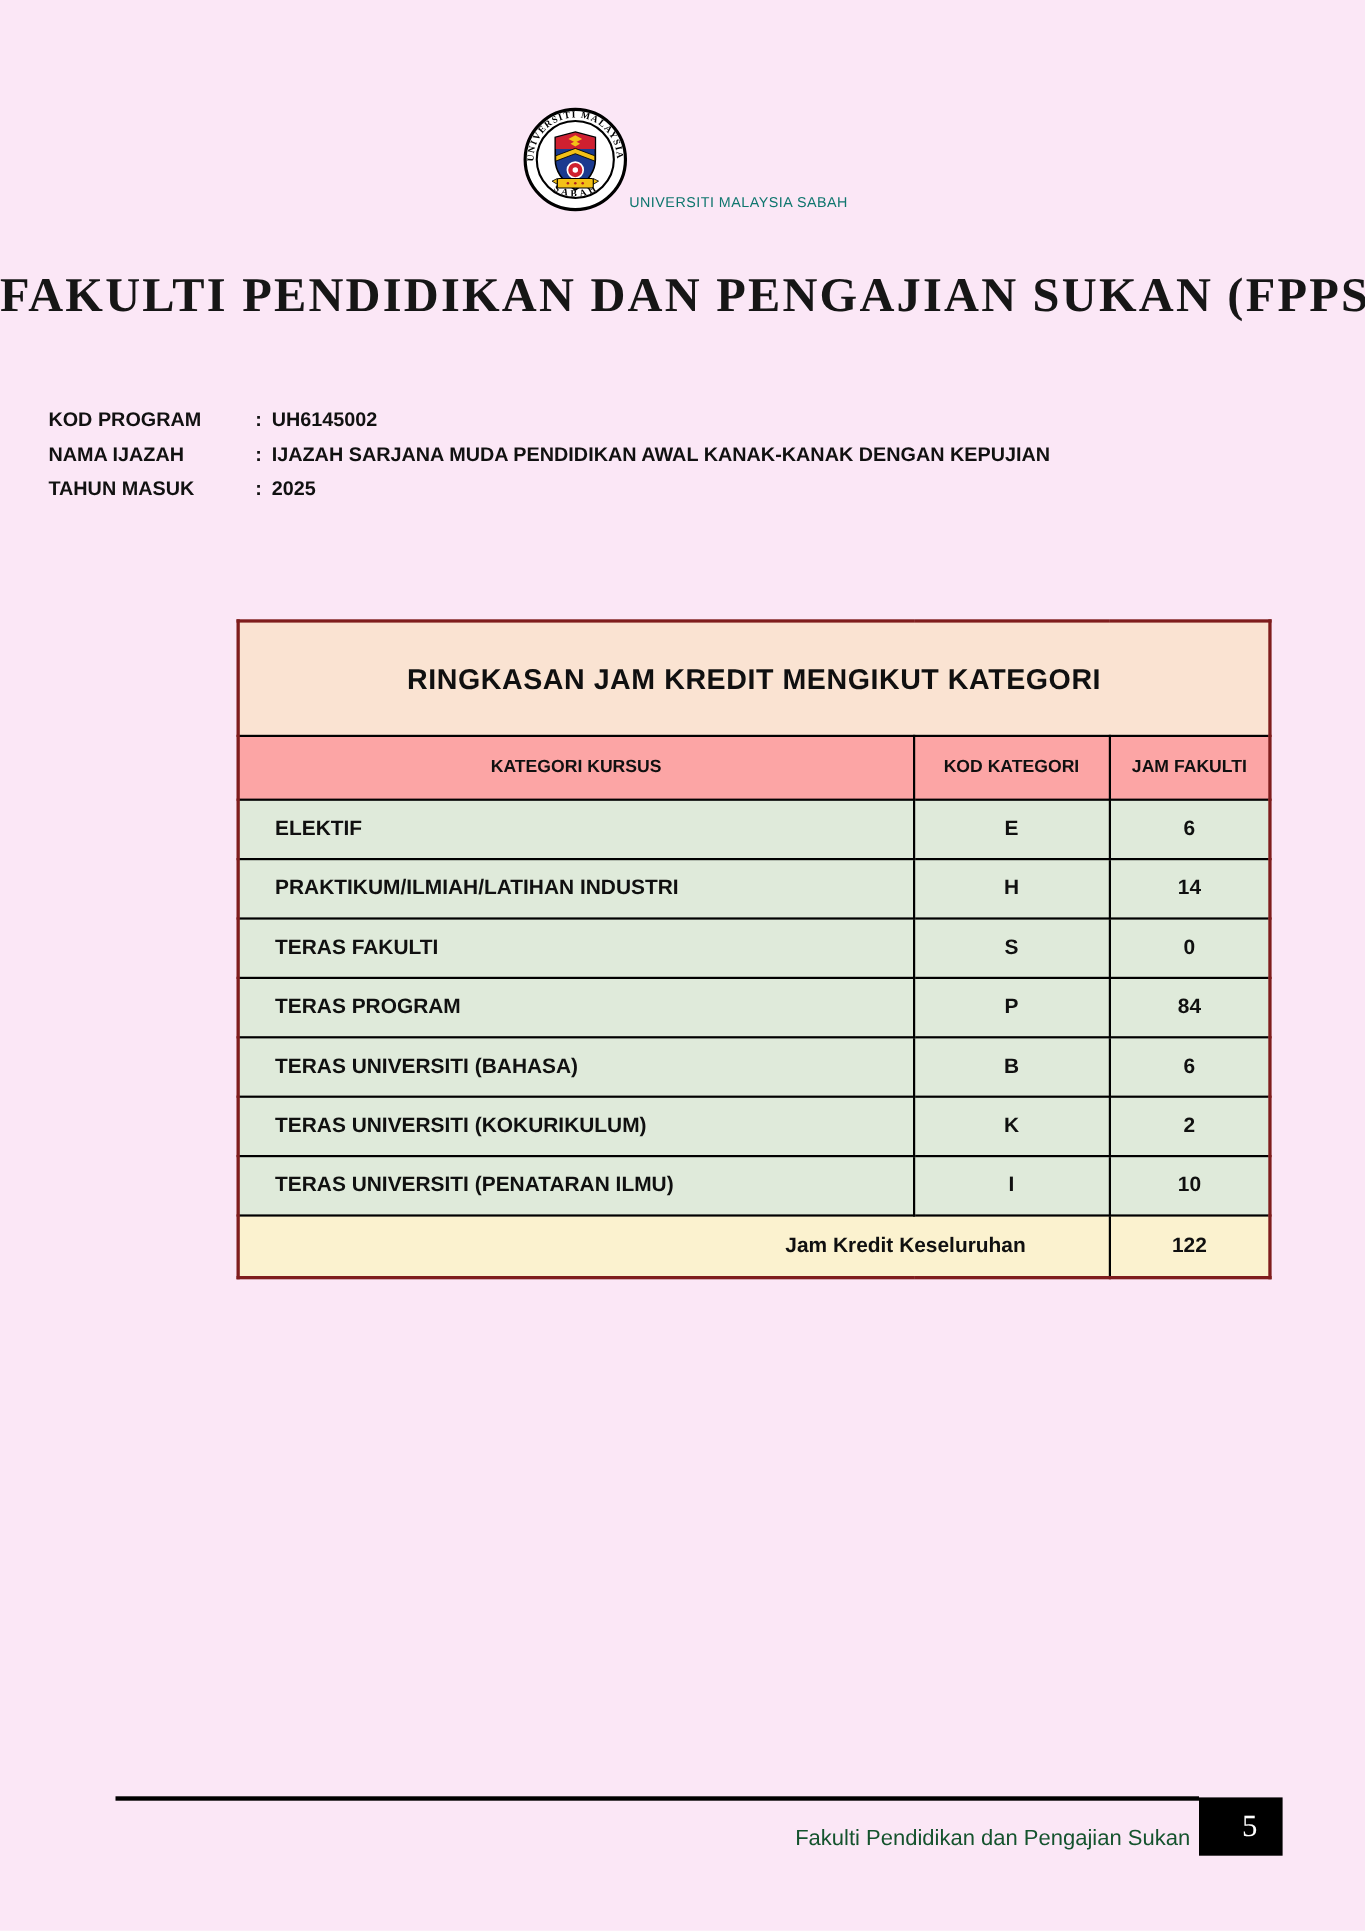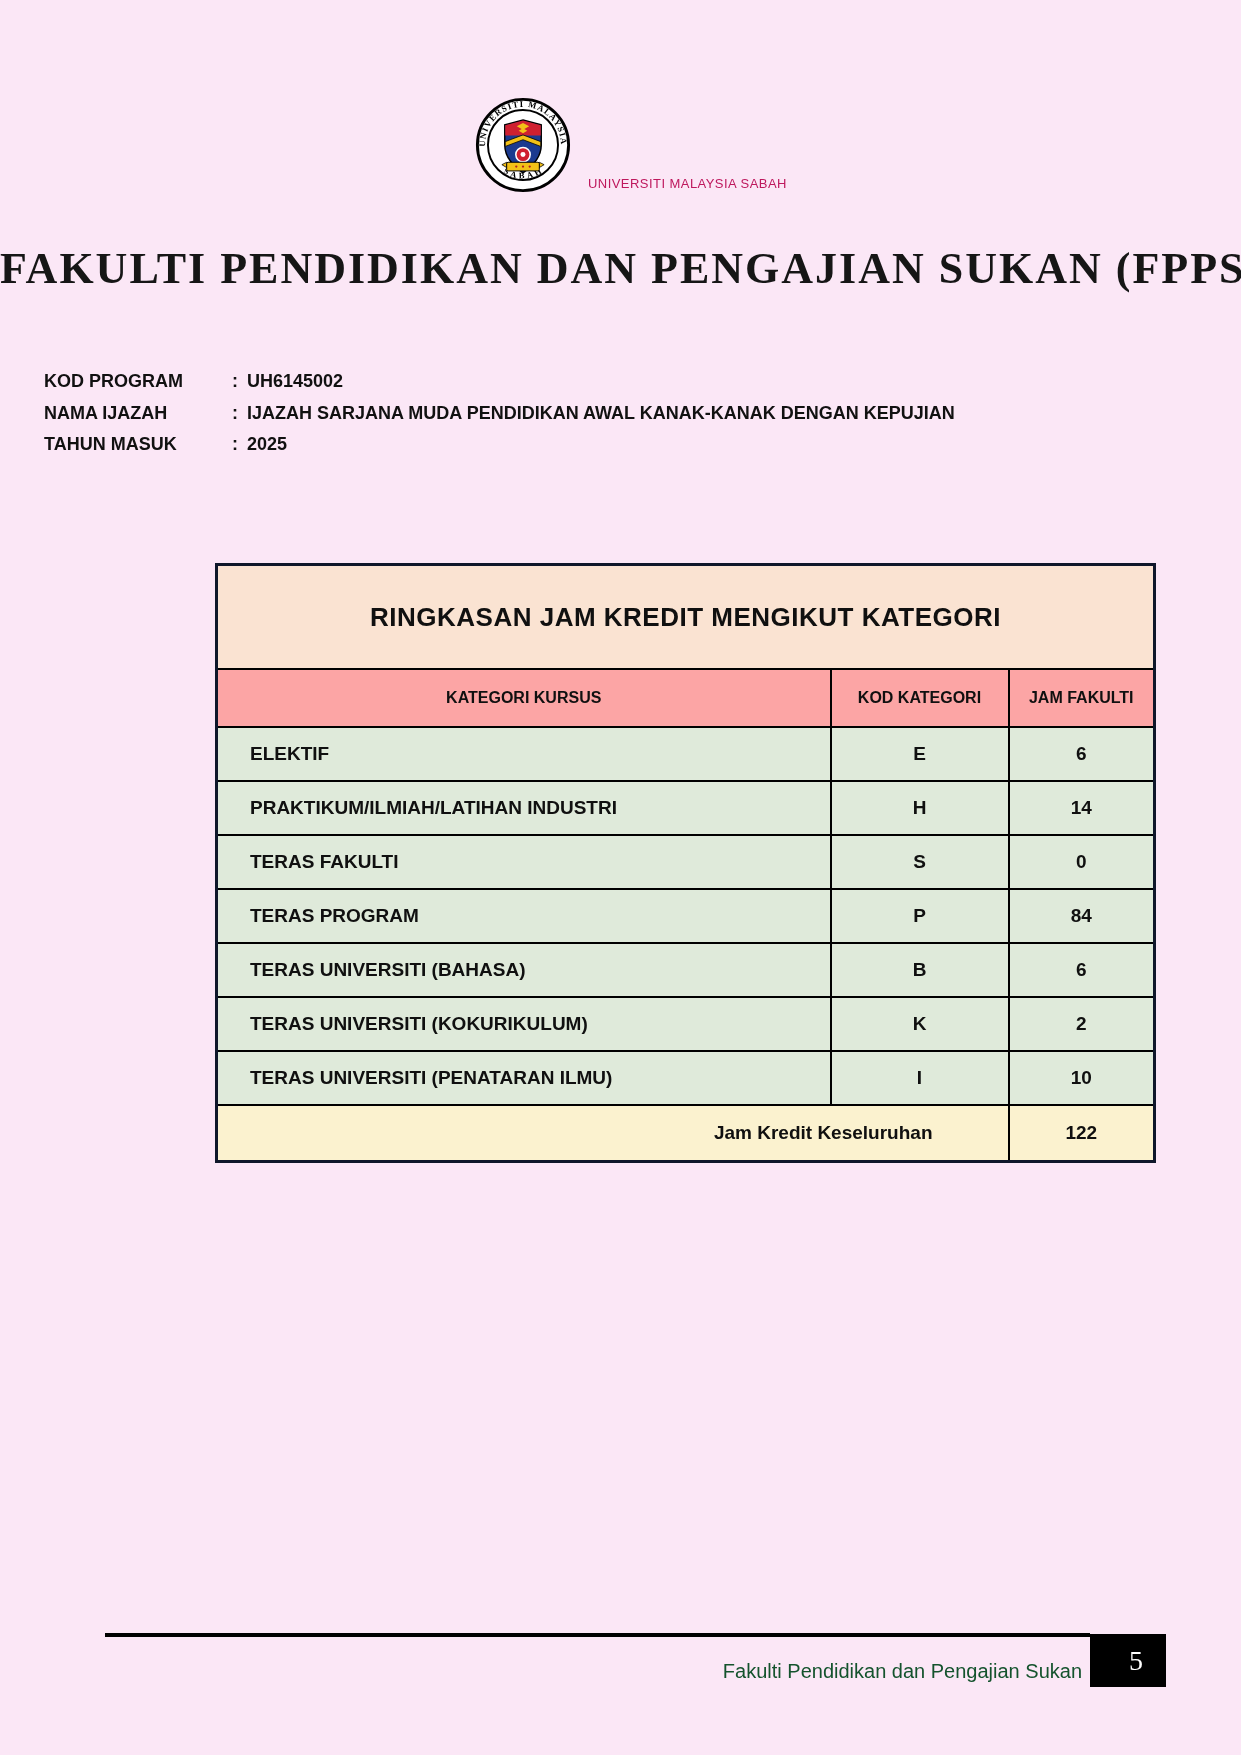--- a/index.html
+++ b/index.html
@@ -14,42 +14,42 @@
   
   .logo-block{position:absolute;left:0;top:0;width:1241px;height:210px;}
   .seal{position:absolute;left:475px;top:97px;width:96px;height:96px;}
   .wordmark{
     position:absolute;left:584px;top:84px;
     font-family:"Liberation Serif",serif;
     font-weight:700;font-size:92px;line-height:92px;
     letter-spacing:-3px;color:#141414;
   }
   .wordmark-sub{
-    position:absolute;left:588px;top:176px;width:200px;
-    font-size:13px;letter-spacing:0.45px;color:#be185d;white-space:nowrap;
+    position:absolute;left:572px;top:176px;width:200px;
+    font-size:13px;letter-spacing:0.45px;color:#0f766e;white-space:nowrap;
   }
   
   .main-title{
     position:absolute;left:0;top:243px;width:1241px;
     text-align:center;
     font-family:"Liberation Serif",serif;
     font-weight:700;font-size:44px;letter-spacing:2px;
     color:#161616;white-space:nowrap;
   }
   
   .info{position:absolute;left:44px;top:366px;font-size:18px;font-weight:bold;}
   .info-row{display:flex;height:31.5px;line-height:31.5px;white-space:nowrap;}
   .info-label{width:188px;flex:0 0 188px;}
   .info-sep{margin-right:9px;}
   
   .credit-table{
     position:absolute;left:215px;top:563px;
     border-collapse:collapse;table-layout:fixed;
     width:938px;
-    border:3px solid #0f172a;
+    border:3px solid #7f1d1d;
     font-family:"Liberation Sans",sans-serif;
   }
   .credit-table td{border:2px solid #000;font-weight:bold;color:#101010;}
   .t-title{
     height:100px;background:#fae3d2;
     text-align:center;vertical-align:middle;
     font-size:26px;letter-spacing:0.5px;
   }
   .t-head td{height:54px;background:#fca5a5;text-align:center;vertical-align:middle;font-size:16px;}
   .t-row td{height:50px;background:#dfeada;font-size:19px;vertical-align:middle;margin-left:35px;}

